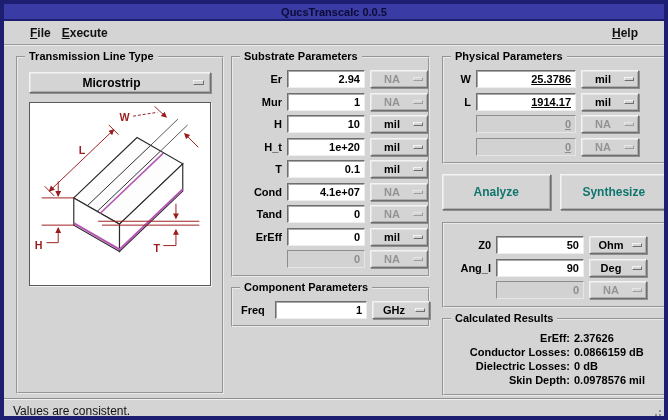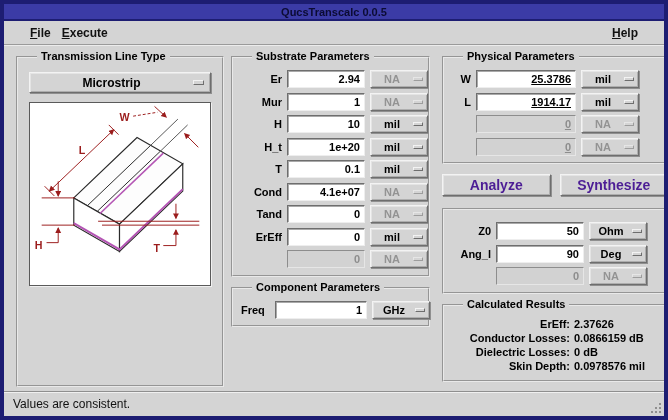--- a/index.html
+++ b/index.html
@@ -28,21 +28,21 @@
   
   .content { flex:1 1 auto; display:flex; padding:11px 8px 2px 12px; }
   .col1 { width:208px; flex:0 0 auto; display:flex; }
   .col2 { width:199px; flex:0 0 auto; margin-left:7px; }
   .col3 { width:226px; flex:0 0 auto; margin-left:12px; }
   .group {
     position:relative; border:2px groove #e9e9e9;
     padding:12px 6px 2px 6px; background:#d4d4d4;
   }
   .gtitle {
-    position:absolute; top:-8px; left:19px; background:#d4d4d4;
+    position:absolute; top:-8px; left:7px; background:#d4d4d4;
     padding:0 4px; font-size:11px; font-weight:bold; white-space:nowrap; color:#000;
   }
   .col1 .group { flex:1; margin-bottom:2px; padding-top:10px; }
   
   .raised {
     background:#d4d4d4; border:1px solid;
     border-color:#f3f3f3 #6e6e6e #6e6e6e #f3f3f3;
     box-shadow:inset 1px 1px 0 #e4e4e4, inset -1px -1px 0 #aeaeae, 1px 1px 0 #8f8f8f;
   }
   .dash {
@@ -86,22 +86,22 @@
   
   .g-phys .plabel { width:26px; }
   .g-phys .entry { width:100px;text-decoration:underline; }
   .g-elec .plabel { width:46px; }
   .g-elec .entry { width:88px; }
   .g-comp .plabel { width:36px; text-align:left; padding-left:2px; }
   .g-comp .entry { width:92px; }
   
   .btnrow { display:flex; gap:9px; margin:3px 0 12px 0; }
   .btn {
-    flex:1; height:22px; display:flex; align-items:center; justify-content:center;
-    font-size:14px; font-weight:bold; color:#4c1d95; cursor:pointer;
+    flex:1; height:36px; display:flex; align-items:center; justify-content:center;
+    font-size:12px; font-weight:bold; color:#0f766e; cursor:pointer;
   }
   
   .res-row { display:flex; margin-bottom:2px; font-size:11px; font-weight:bold; color:#000; }
   .res-label { width:120px; text-align:right; flex:0 0 auto; }
   .res-val { padding-left:4px; }
   .g-res { padding-bottom:6px; }
   
   .statusbar {
     height:25px; flex:0 0 auto; border-top:1px solid #8f8f8f;
     box-shadow:inset 0 1px 0 #f0f0f0; display:flex; align-items:center;

